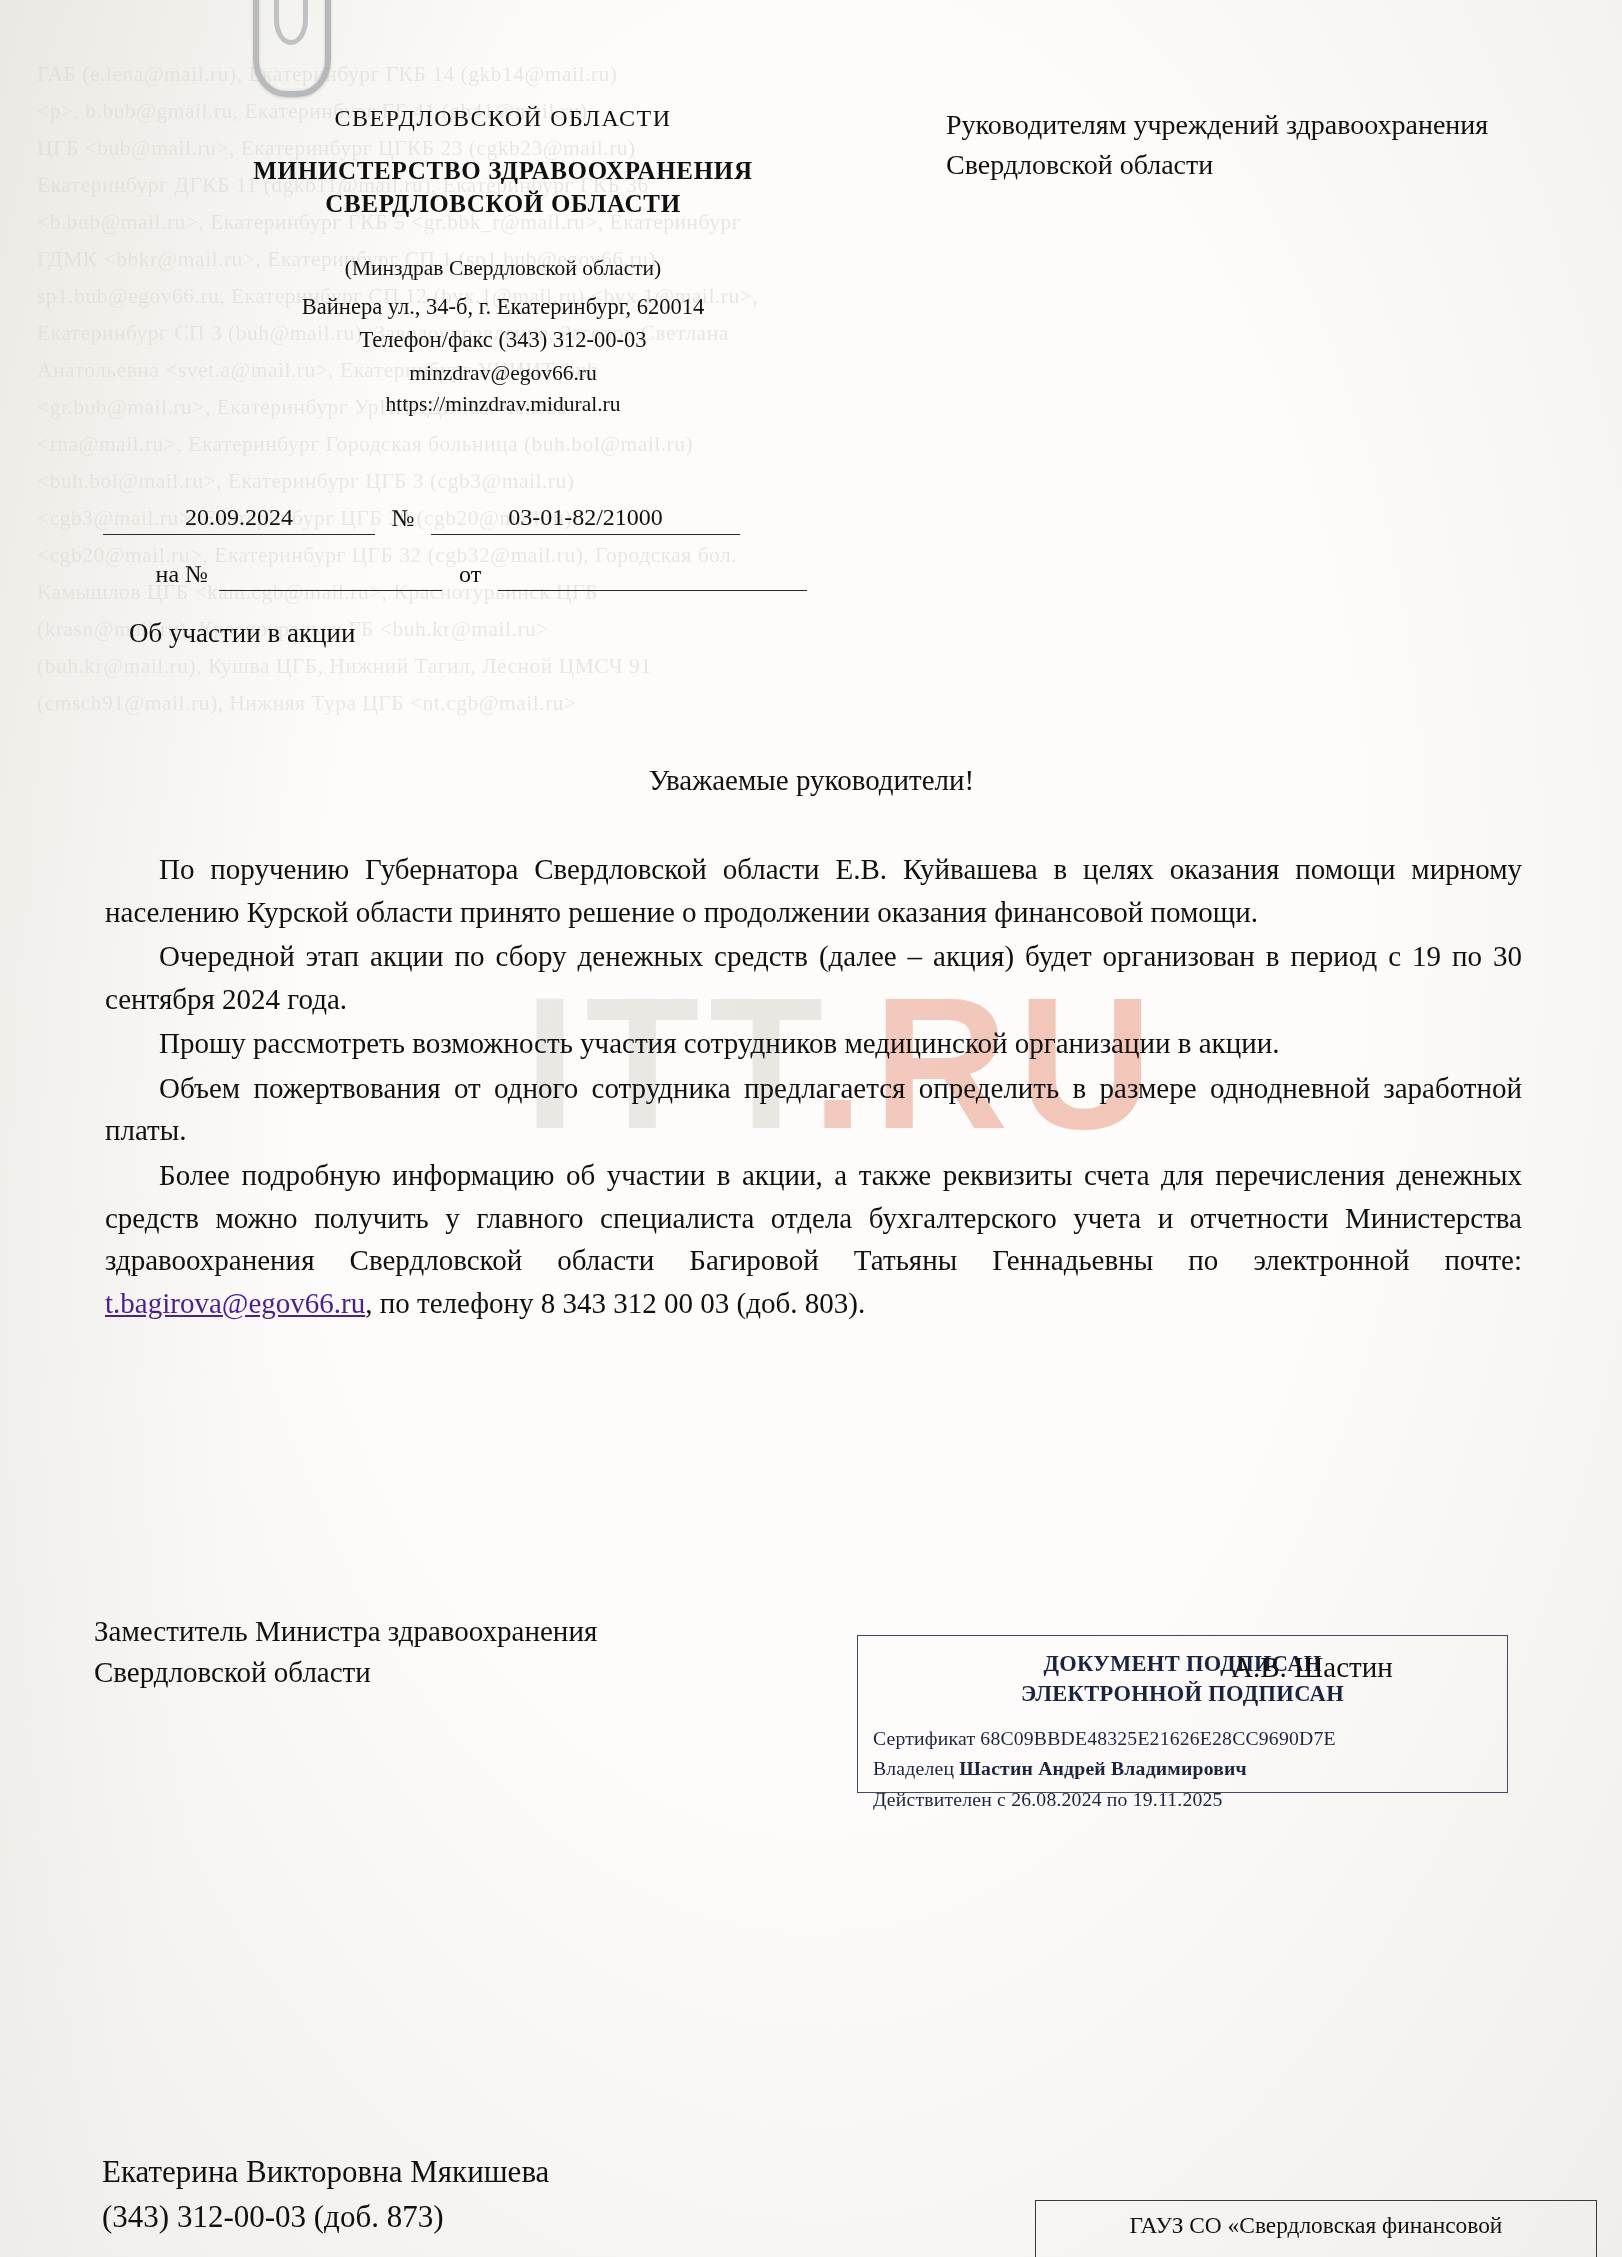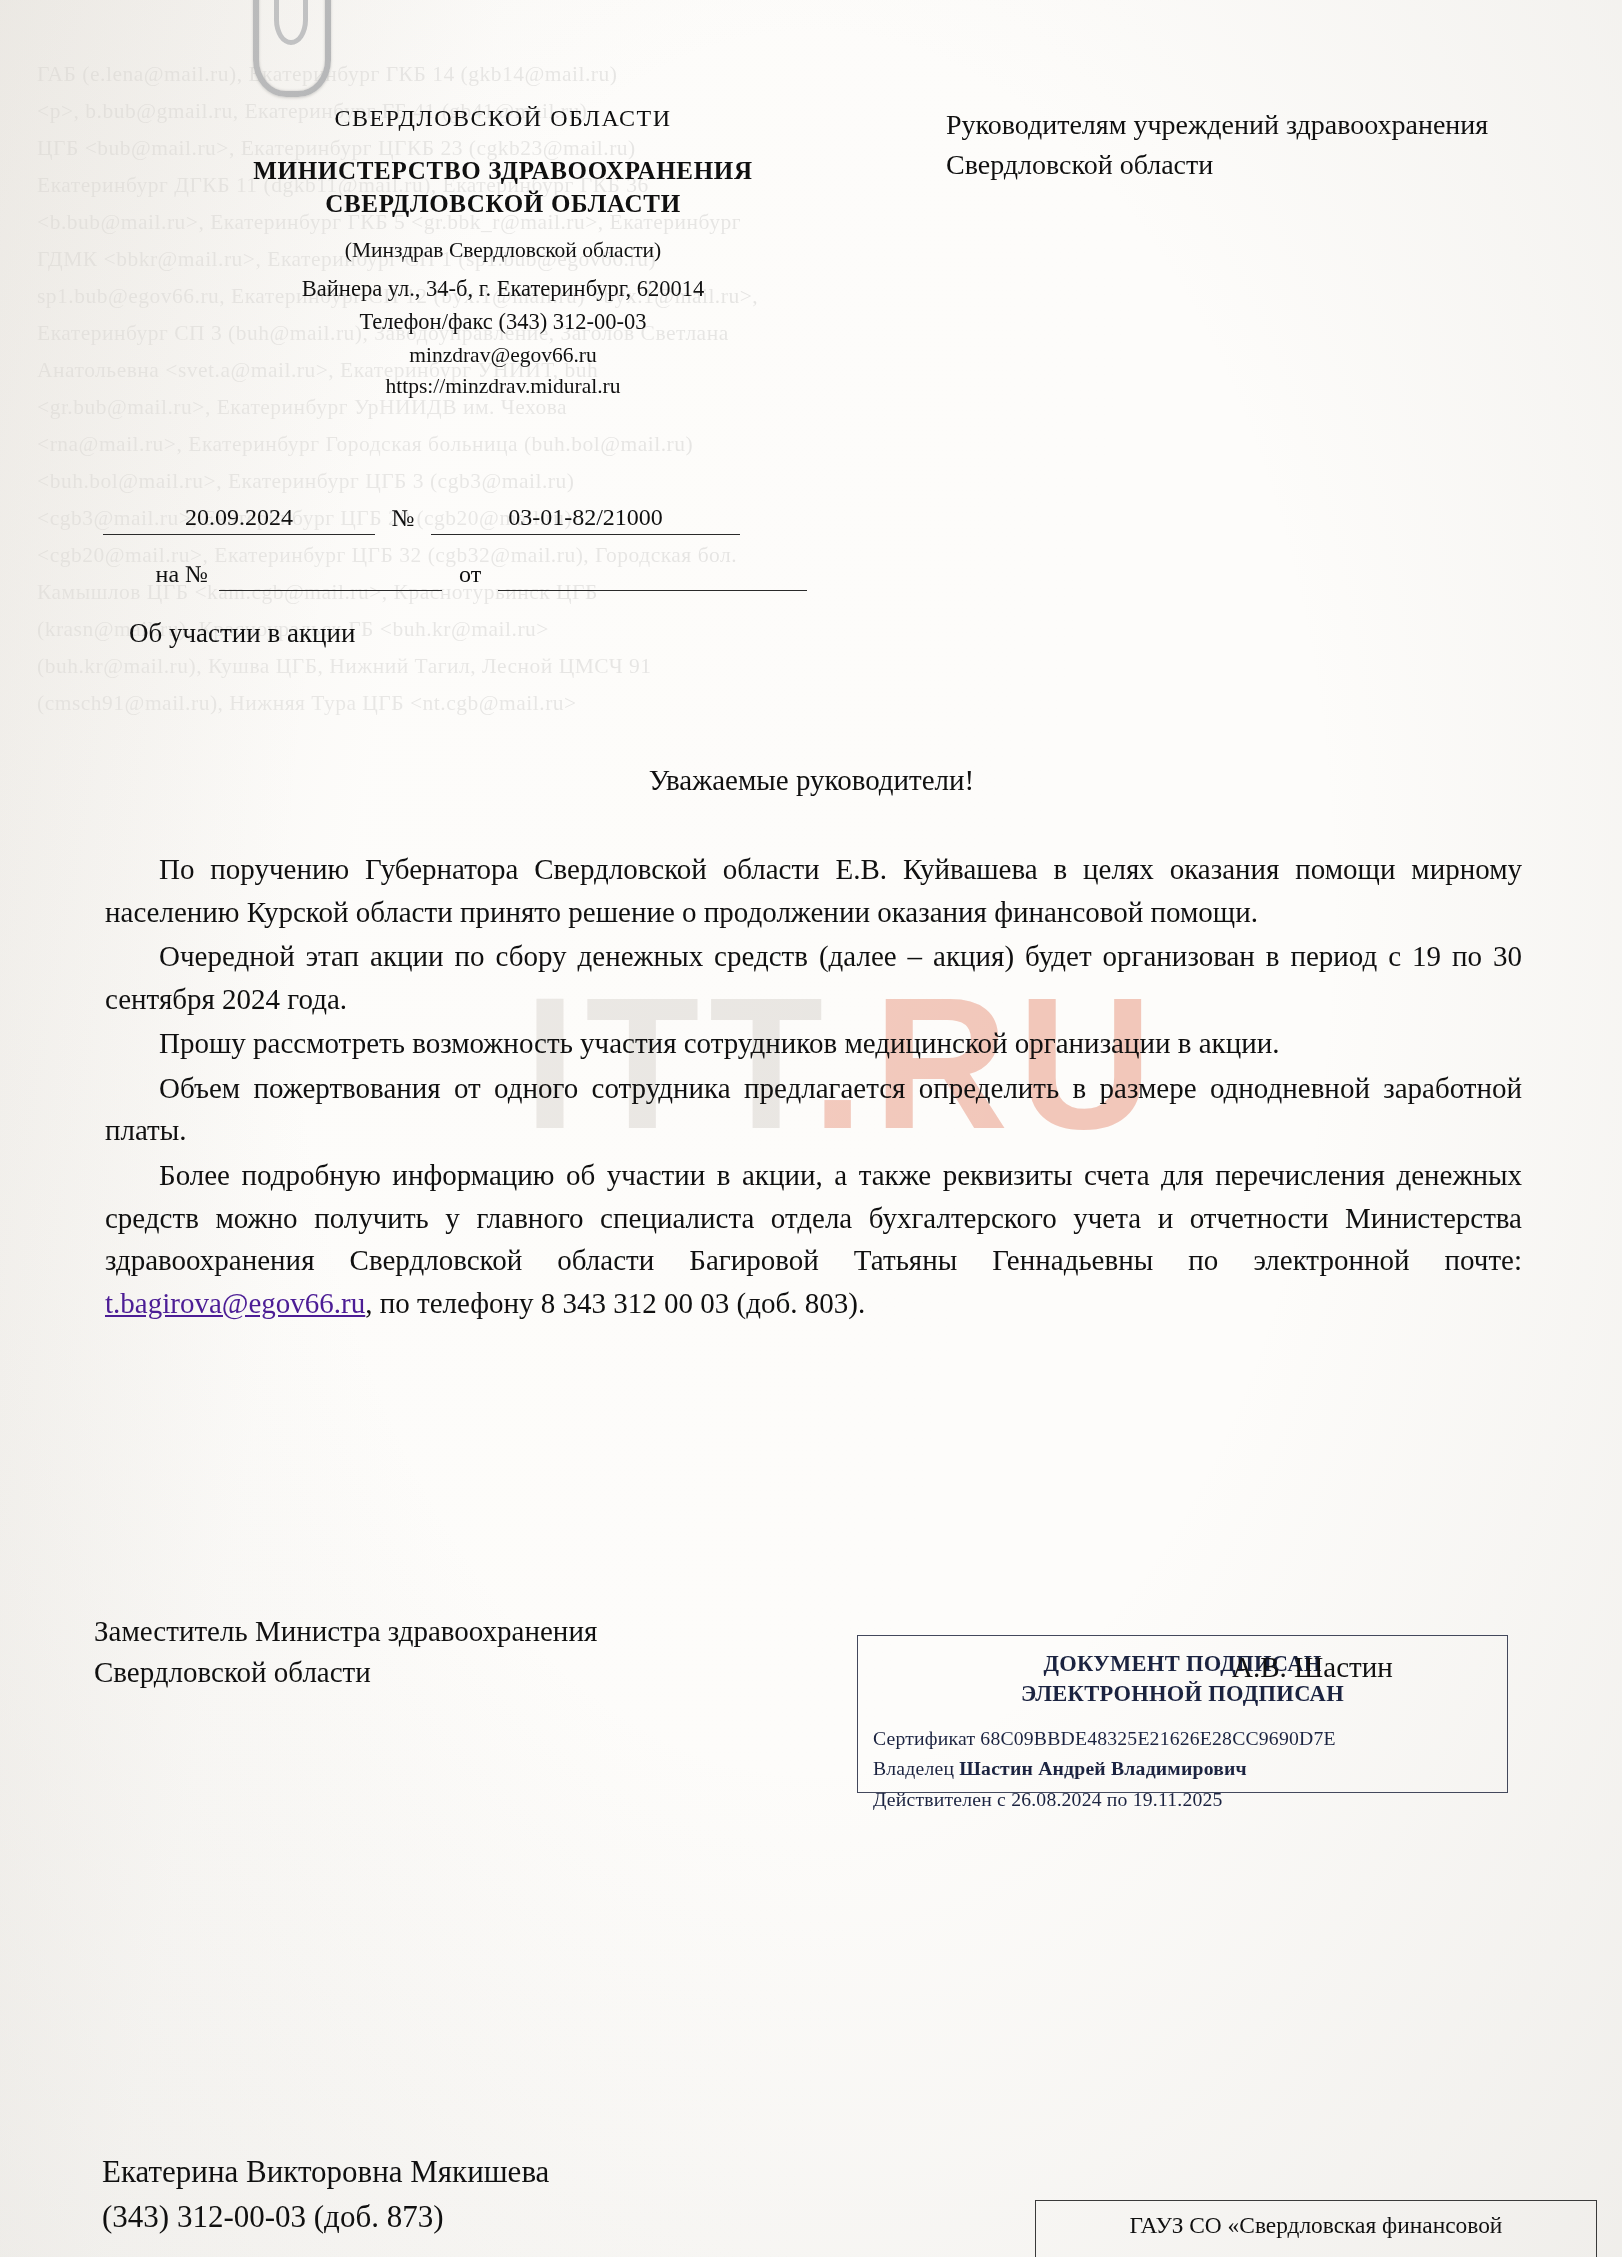--- a/index.html
+++ b/index.html
@@ -106,21 +106,21 @@
   }
   .lh-ministry {
     font-size: 25px;
     font-weight: bold;
     letter-spacing: 0.7px;
     margin-top: 19px;
     line-height: 1.35;
   }
   .lh-short {
     font-size: 21.5px;
-    margin-top: 15px;
+    margin-top: 33px;
   }
   .lh-addr {
     font-size: 22.5px;
     margin-top: 9.4px;
   }
   .lh-phone {
     font-size: 22.5px;
     margin-top: 3.7px;
   }
   .lh-mail {

